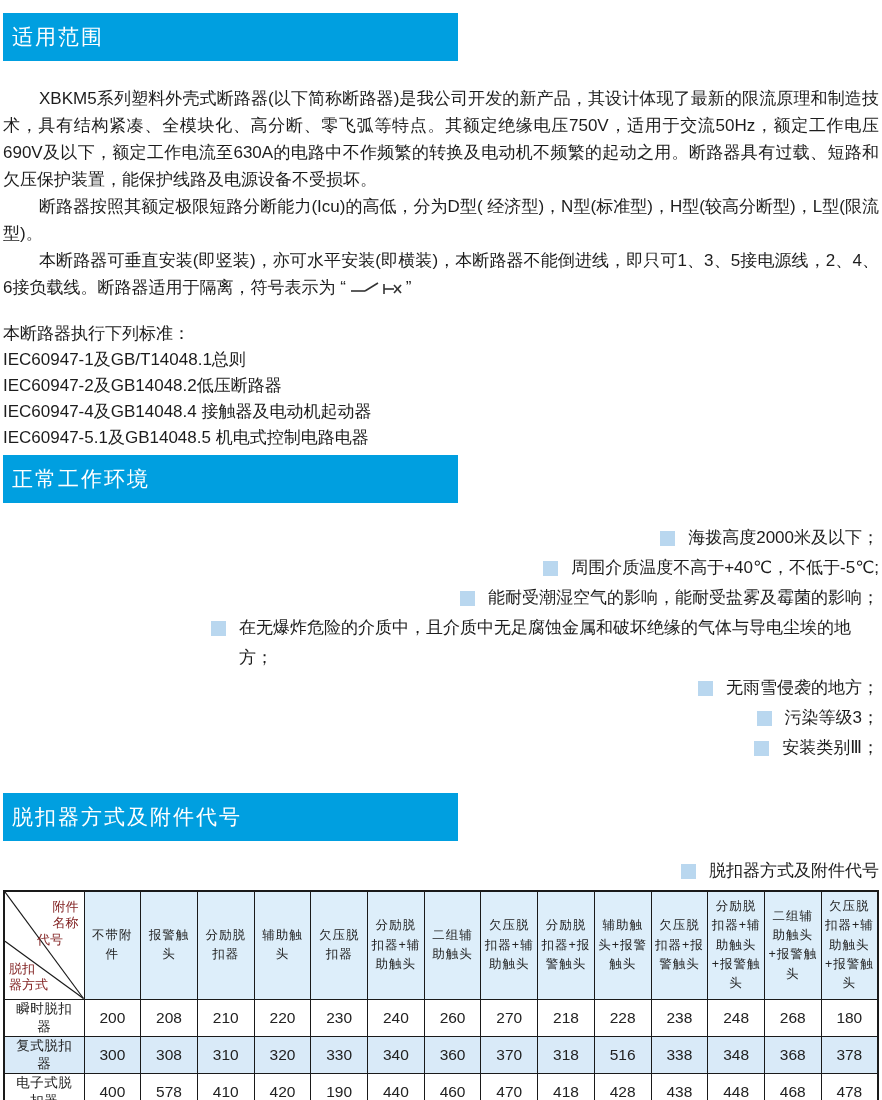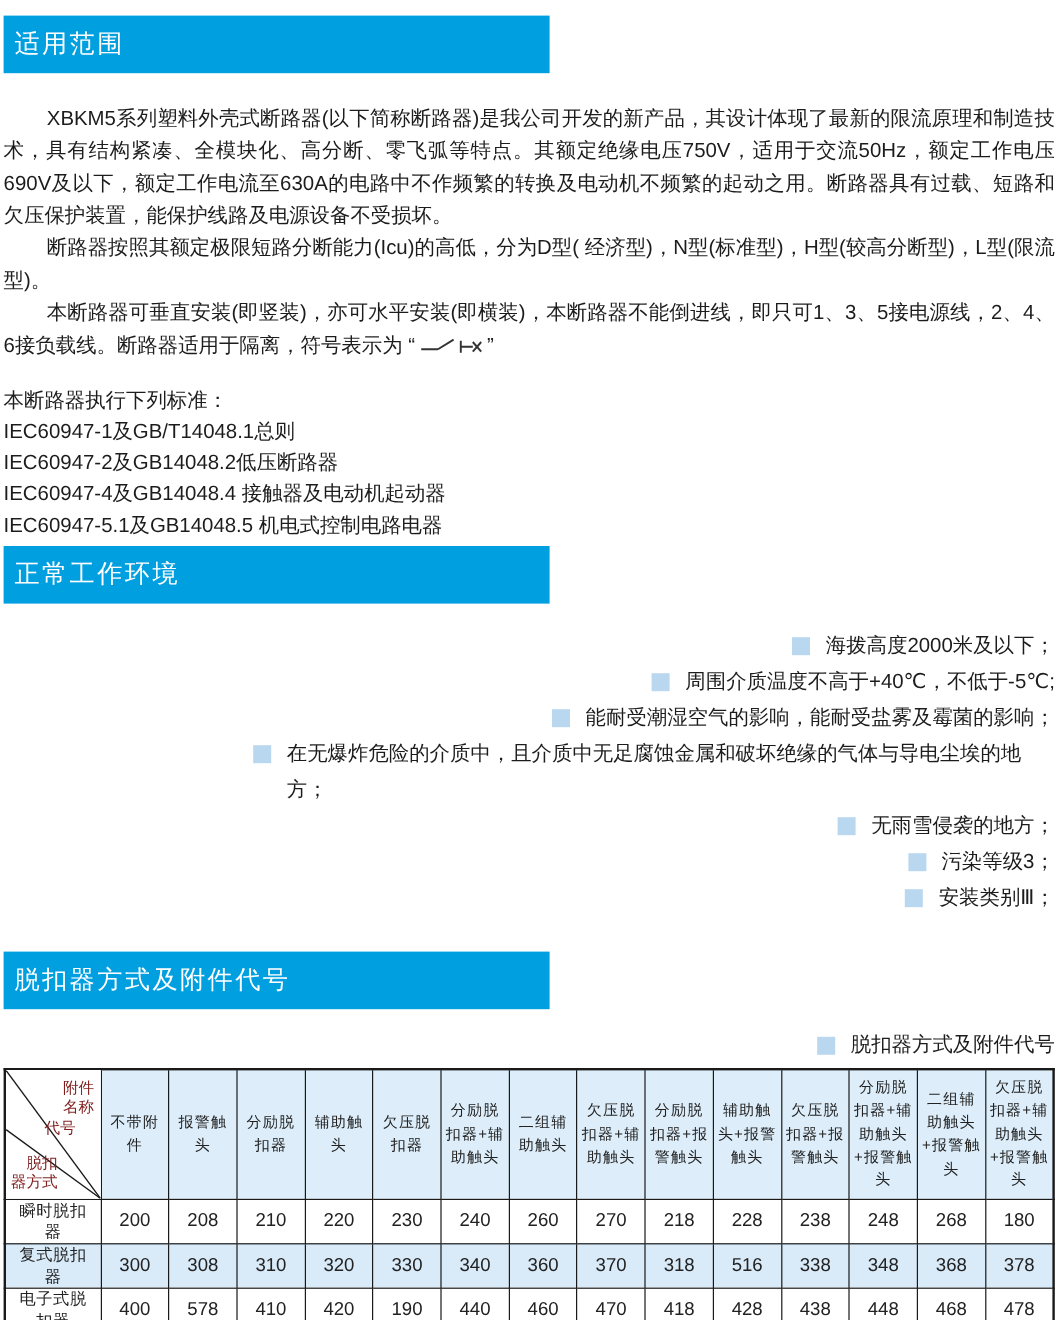--- a/index.html
+++ b/index.html
@@ -51,21 +51,21 @@
     background:#ddeefa; font-weight:normal; font-size:12.5px;
     line-height:1.55; padding:3px 1px; color:#222; letter-spacing:1px;
   }
   th.corner {
     width:80px; height:108px; background:#ffffff; position:relative; padding:0;
   }
   .corner-svg { position:absolute; left:0; top:0; width:100%; height:100%; }
   .corner-label { position:absolute; font-size:13px; font-weight:normal; color:#7f1d1d; line-height:16px; }
   .lbl-top { right:5px; top:7px; text-align:left; }
   .lbl-mid { left:9px; top:40px;margin-left:23px; }
-  .lbl-bot { left:4px; bottom:6px; text-align:right; }
+  .lbl-bot { left:4px; bottom:6px; text-align:left; }
 
   tbody th.row-label {
     font-size:13.5px; font-weight:normal; background:#ffffff;
     padding:0 11px; color:#222; letter-spacing:0.5px;
   }
   tbody td { font-size:15.5px; color:#222; height:14px; background:#ffffff; }
   tbody tr.stripe td, tbody tr.stripe th.row-label { background:#d9eaf8; }
 </style>
 </head>
 <body>

